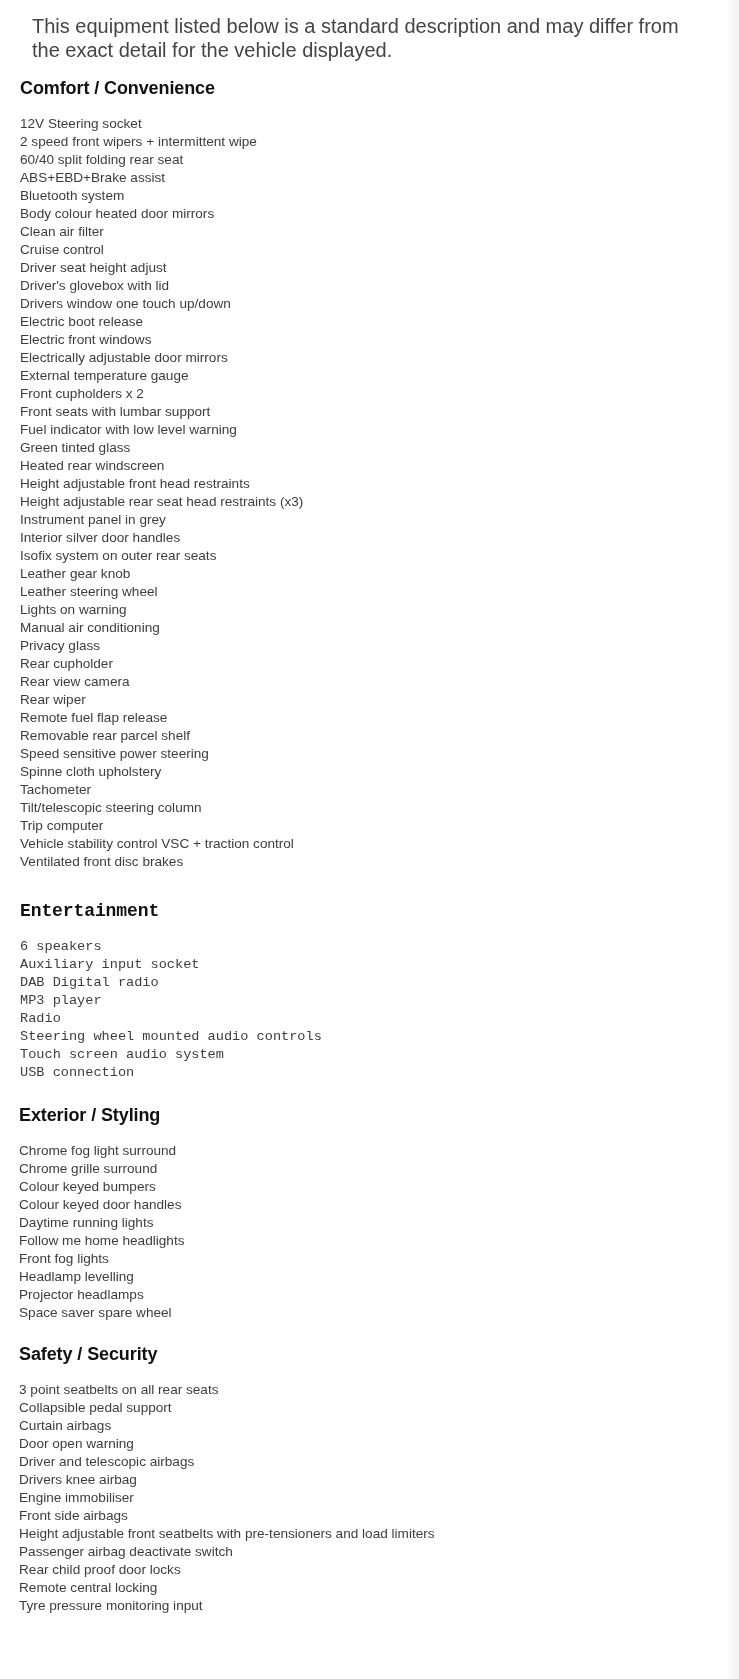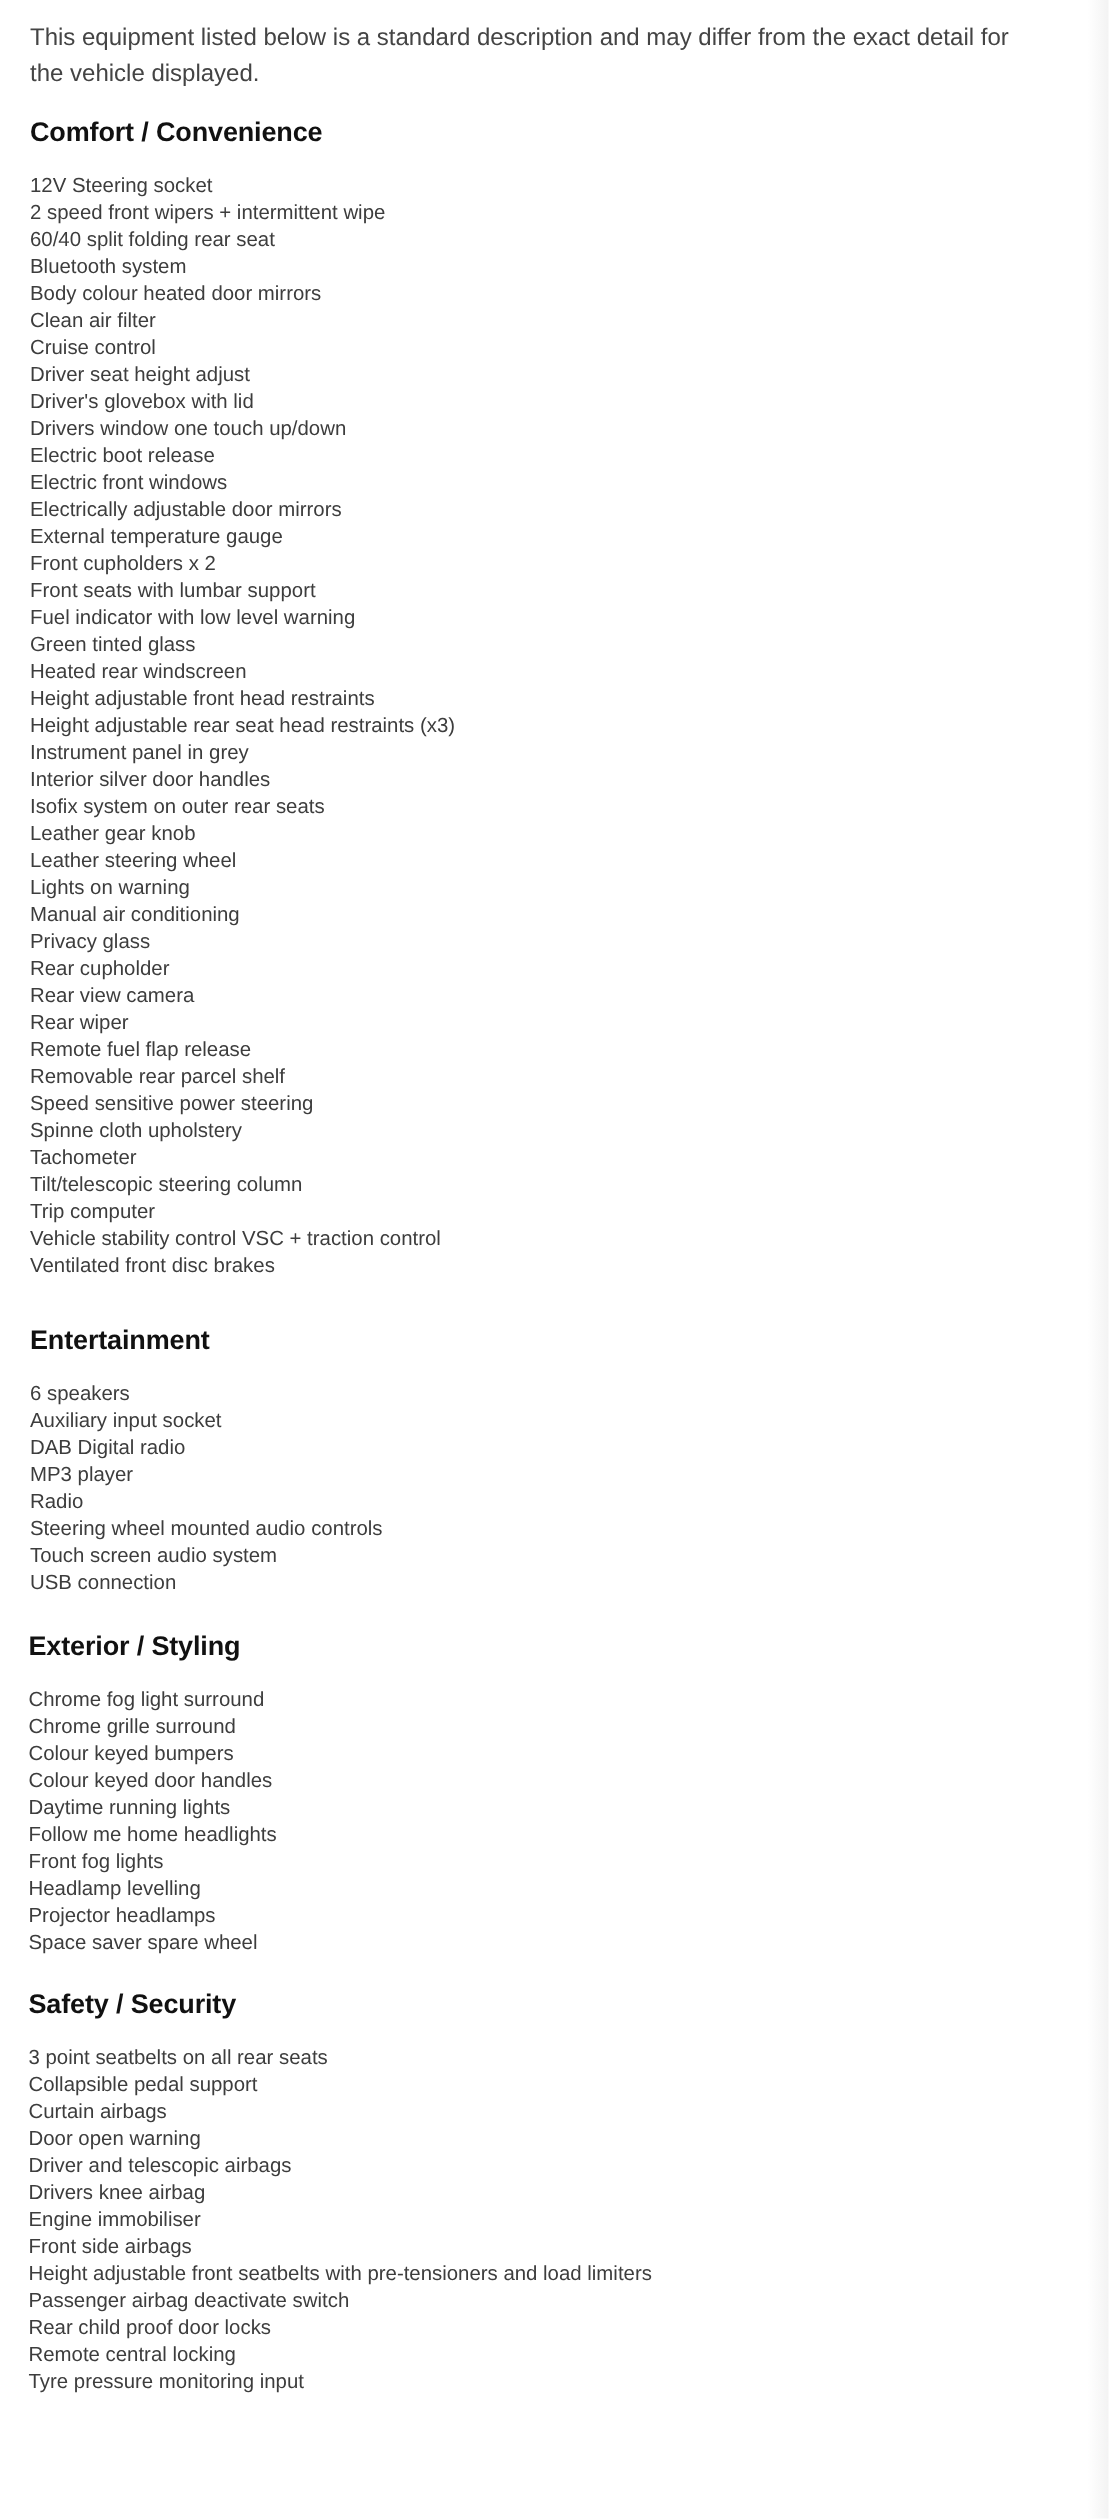--- a/index.html
+++ b/index.html
@@ -22,24 +22,24 @@
       height: 100%;
       background: linear-gradient(to right, #ffffff, #f3f3f3);
     }
     .content {
       position: absolute;
       left: 20px;
       top: 14px;
       width: 660px;
     }
     .intro {
-      font-size: 16px;
+      font-size: 20px;
       line-height: 24px;
       color: #444444;
-      margin: 0 0 14px 0;
+      margin: 0 0 14px 12px;
     }
     .section {
       margin: 0;
     }
     .section h2 {
       font-size: 18px;
       font-weight: bold;
       color: #111111;
       margin: 0 0 15px 0;
       line-height: 24px;
@@ -50,38 +50,39 @@
       margin: 0;
       padding: 0;
     }
     .section li {
       font-size: 13.6px;
       line-height: 18px;
       color: #3d3d3d;
       white-space: nowrap;
     }
     .sec-comfort { margin-bottom: 28px; }
-    .sec-ent { margin-bottom: 21px; }
+    .sec-ent { margin-bottom: 21px; font-family: Liberation Mono, monospace; }
     .sec-ext { margin-left: -1px; margin-bottom: 20px; }
     .sec-safety { margin-left: -1px; }
   </style>
 </head>
 <body>
 
 <div class="right-shade"></div>
 
 <div class="content">
   <p class="intro">This equipment listed below is a standard description and may differ from the exact detail for the vehicle displayed.</p>
 
   <div class="section sec-comfort">
     <h2>Comfort / Convenience</h2>
     <ul>
         <li>12V Steering socket</li>
         <li>2 speed front wipers + intermittent wipe</li>
         <li>60/40 split folding rear seat</li>
+        <li>ABS+EBD+Brake assist</li>
         <li>Bluetooth system</li>
         <li>Body colour heated door mirrors</li>
         <li>Clean air filter</li>
         <li>Cruise control</li>
         <li>Driver seat height adjust</li>
         <li>Driver's glovebox with lid</li>
         <li>Drivers window one touch up/down</li>
         <li>Electric boot release</li>
         <li>Electric front windows</li>
         <li>Electrically adjustable door mirrors</li>

